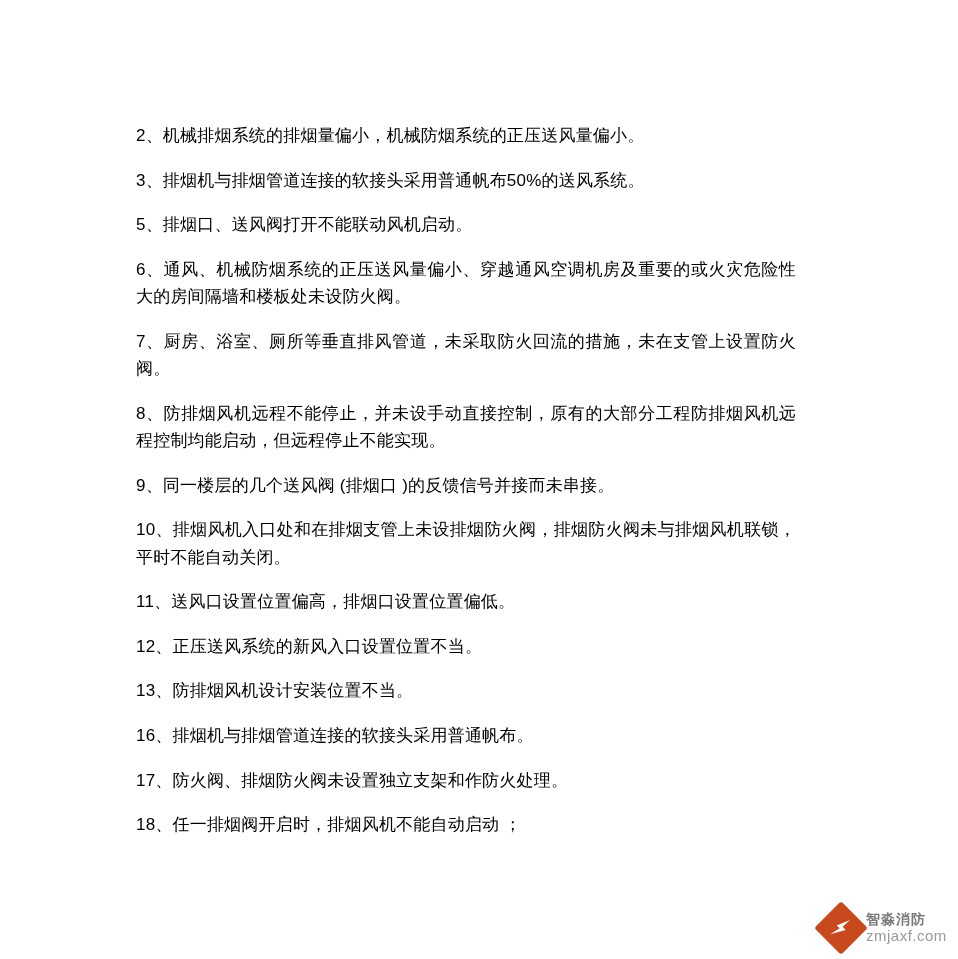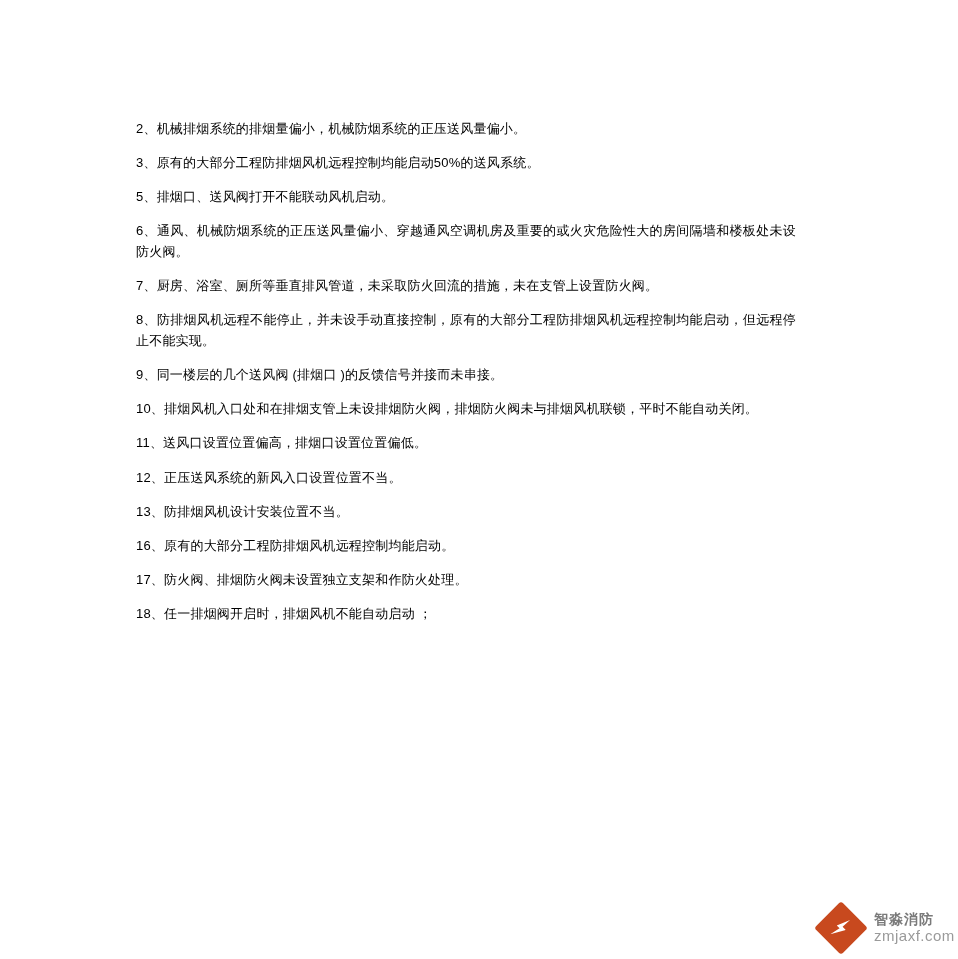--- a/index.html
+++ b/index.html
@@ -22,41 +22,41 @@
     width: 958px;
     height: 959px;
   }
   .content {
     position: absolute;
     left: 136px;
     top: 105px;
     width: 660px;
   }
   .item {
-    font-size: 13px;
+    font-size: 17px;
     line-height: 1.62;
     margin-bottom: 7px;
     text-align: justify;
     letter-spacing: 0.2px;
   }
   .item .num {
     white-space: nowrap;
   }
   .item .bold {
     font-weight: normal;
   }
   .watermark {
     position: absolute;
     right: 12px;
     bottom: 8px;
     width: 124px;
     height: 46px;
     display: flex;
     align-items: center;
-    gap: 14px;
+    gap: 6px;
   }
   .wm-logo {
     width: 38px;
     height: 38px;
     background: #c8491e;
     transform: rotate(45deg);
     position: relative;
     flex: 0 0 auto;
     border-radius: 3px;
   }
@@ -89,21 +89,21 @@
   }
 </style>
 </head>
 <body>
 
 <div class="page">
   <div class="content">
 
     <p class="item"><span class="num">2、</span><span>机械排烟系统的排烟量偏小，机械防烟系统的正压送风量偏小。</span></p>
 
-    <p class="item"><span class="num">3、</span><span>原有的大部分工程防排烟风机远程控制均能启动</span><span class="bold">50%</span><span>的送风系统。</span></p>
+    <p class="item"><span class="num">3、</span><span>排烟机与排烟管道连接的软接头采用普通帆布</span><span class="bold">50%</span><span>的送风系统。</span></p>
 
 
     <p class="item"><span class="num">5、</span><span>排烟口、送风阀打开不能联动风机启动。</span></p>
 
     <p class="item"><span class="num">6、</span><span>通风、机械防烟系统的正压送风量偏小、穿越通风空调机房及重要的或火灾危险性大的房间隔墙和楼板处未设防火阀。</span></p>
 
     <p class="item"><span class="num">7、</span><span>厨房、浴室、厕所等垂直排风管道，未采取防火回流的措施，未在支管上设置防火阀。</span></p>
 
     <p class="item"><span class="num">8、</span><span>防排烟风机远程不能停止，并未设手动直接控制，原有的大部分工程防排烟风机远程控制均能启动，但远程停止不能实现。</span></p>
 
@@ -112,21 +112,21 @@
     <p class="item"><span class="num">10、</span><span>排烟风机入口处和在排烟支管上未设排烟防火阀，排烟防火阀未与排烟风机联锁，平时不能自动关闭。</span></p>
 
     <p class="item"><span class="num">11、</span><span>送风口设置位置偏高，排烟口设置位置偏低。</span></p>
 
     <p class="item"><span class="num">12、</span><span>正压送风系统的新风入口设置位置不当。</span></p>
 
     <p class="item"><span class="num">13、</span><span>防排烟风机设计安装位置不当。</span></p>
 
 
 
-    <p class="item"><span class="num">16、</span><span>原有的大部分工程防排烟风机远程控制均能启动。</span></p>
+    <p class="item"><span class="num">16、</span><span>排烟机与排烟管道连接的软接头采用普通帆布。</span></p>
 
     <p class="item"><span class="num">17、</span><span>防火阀、排烟防火阀未设置独立支架和作防火处理。</span></p>
 
     <p class="item"><span class="num">18、</span><span>任一排烟阀开启时，排烟风机不能自动启动  ；</span></p>
 
     <p class="item"><span class="num"></span><span></span></p>
 
   </div>
 
   <div class="watermark">

